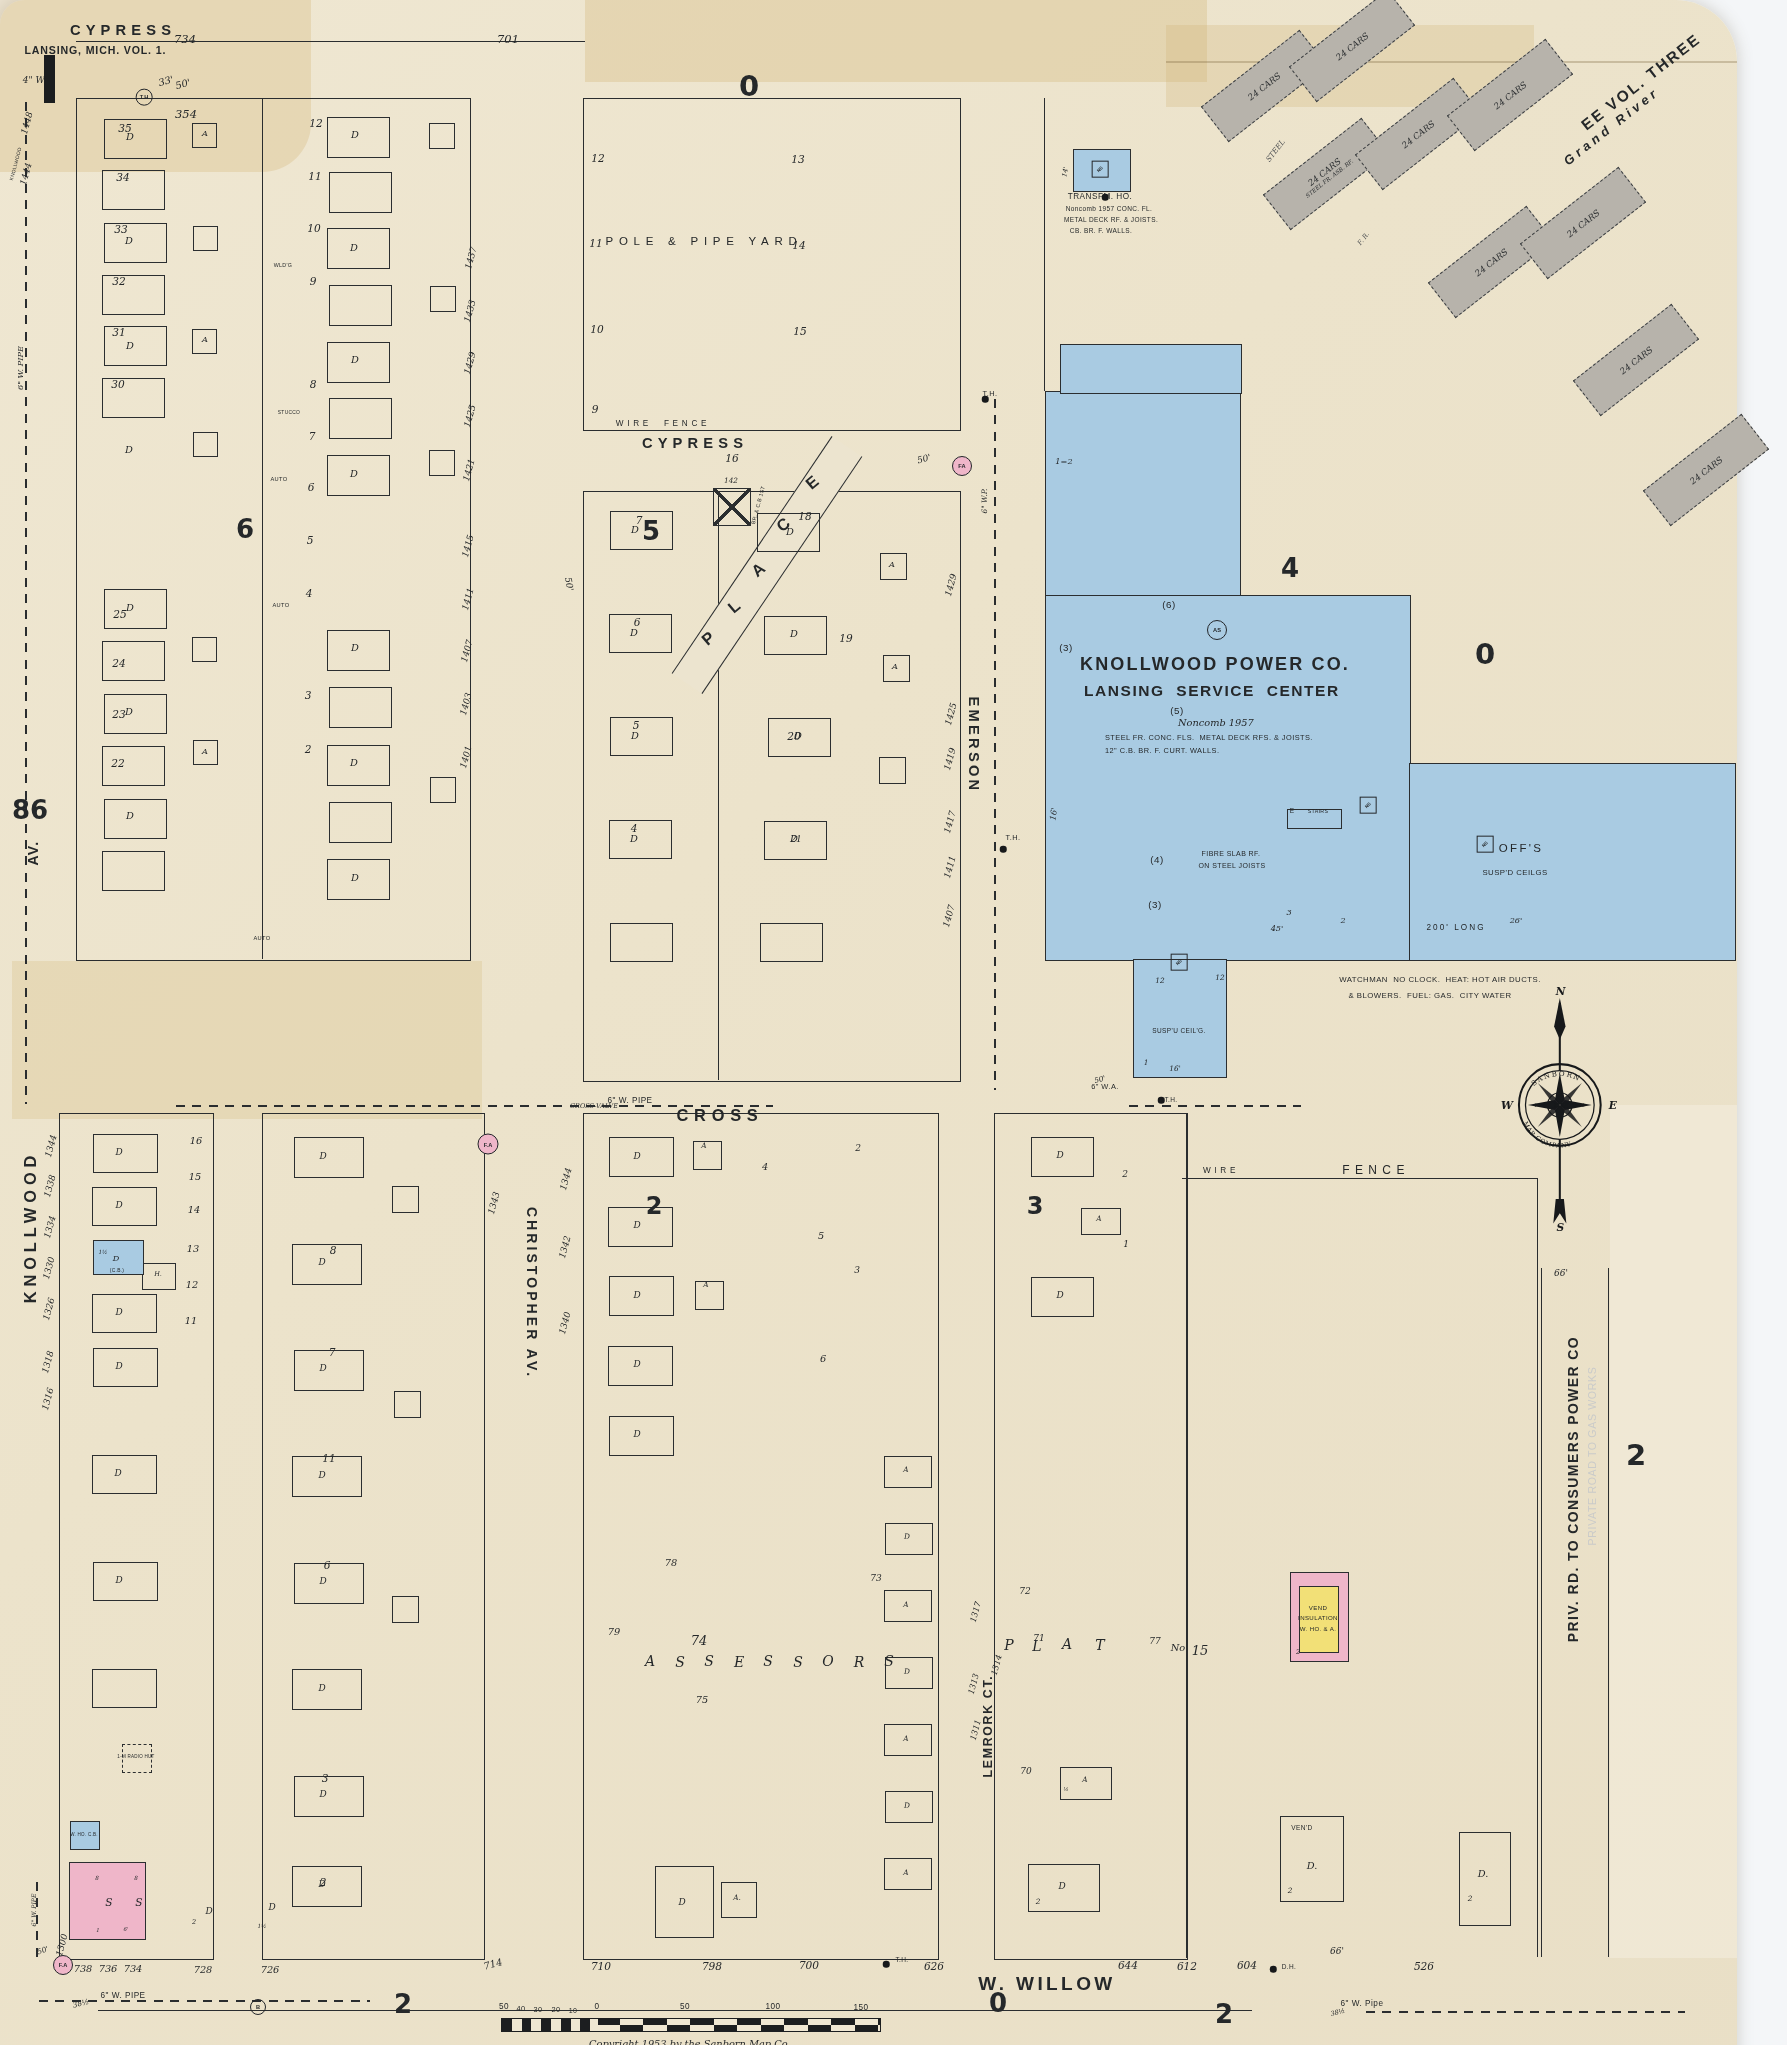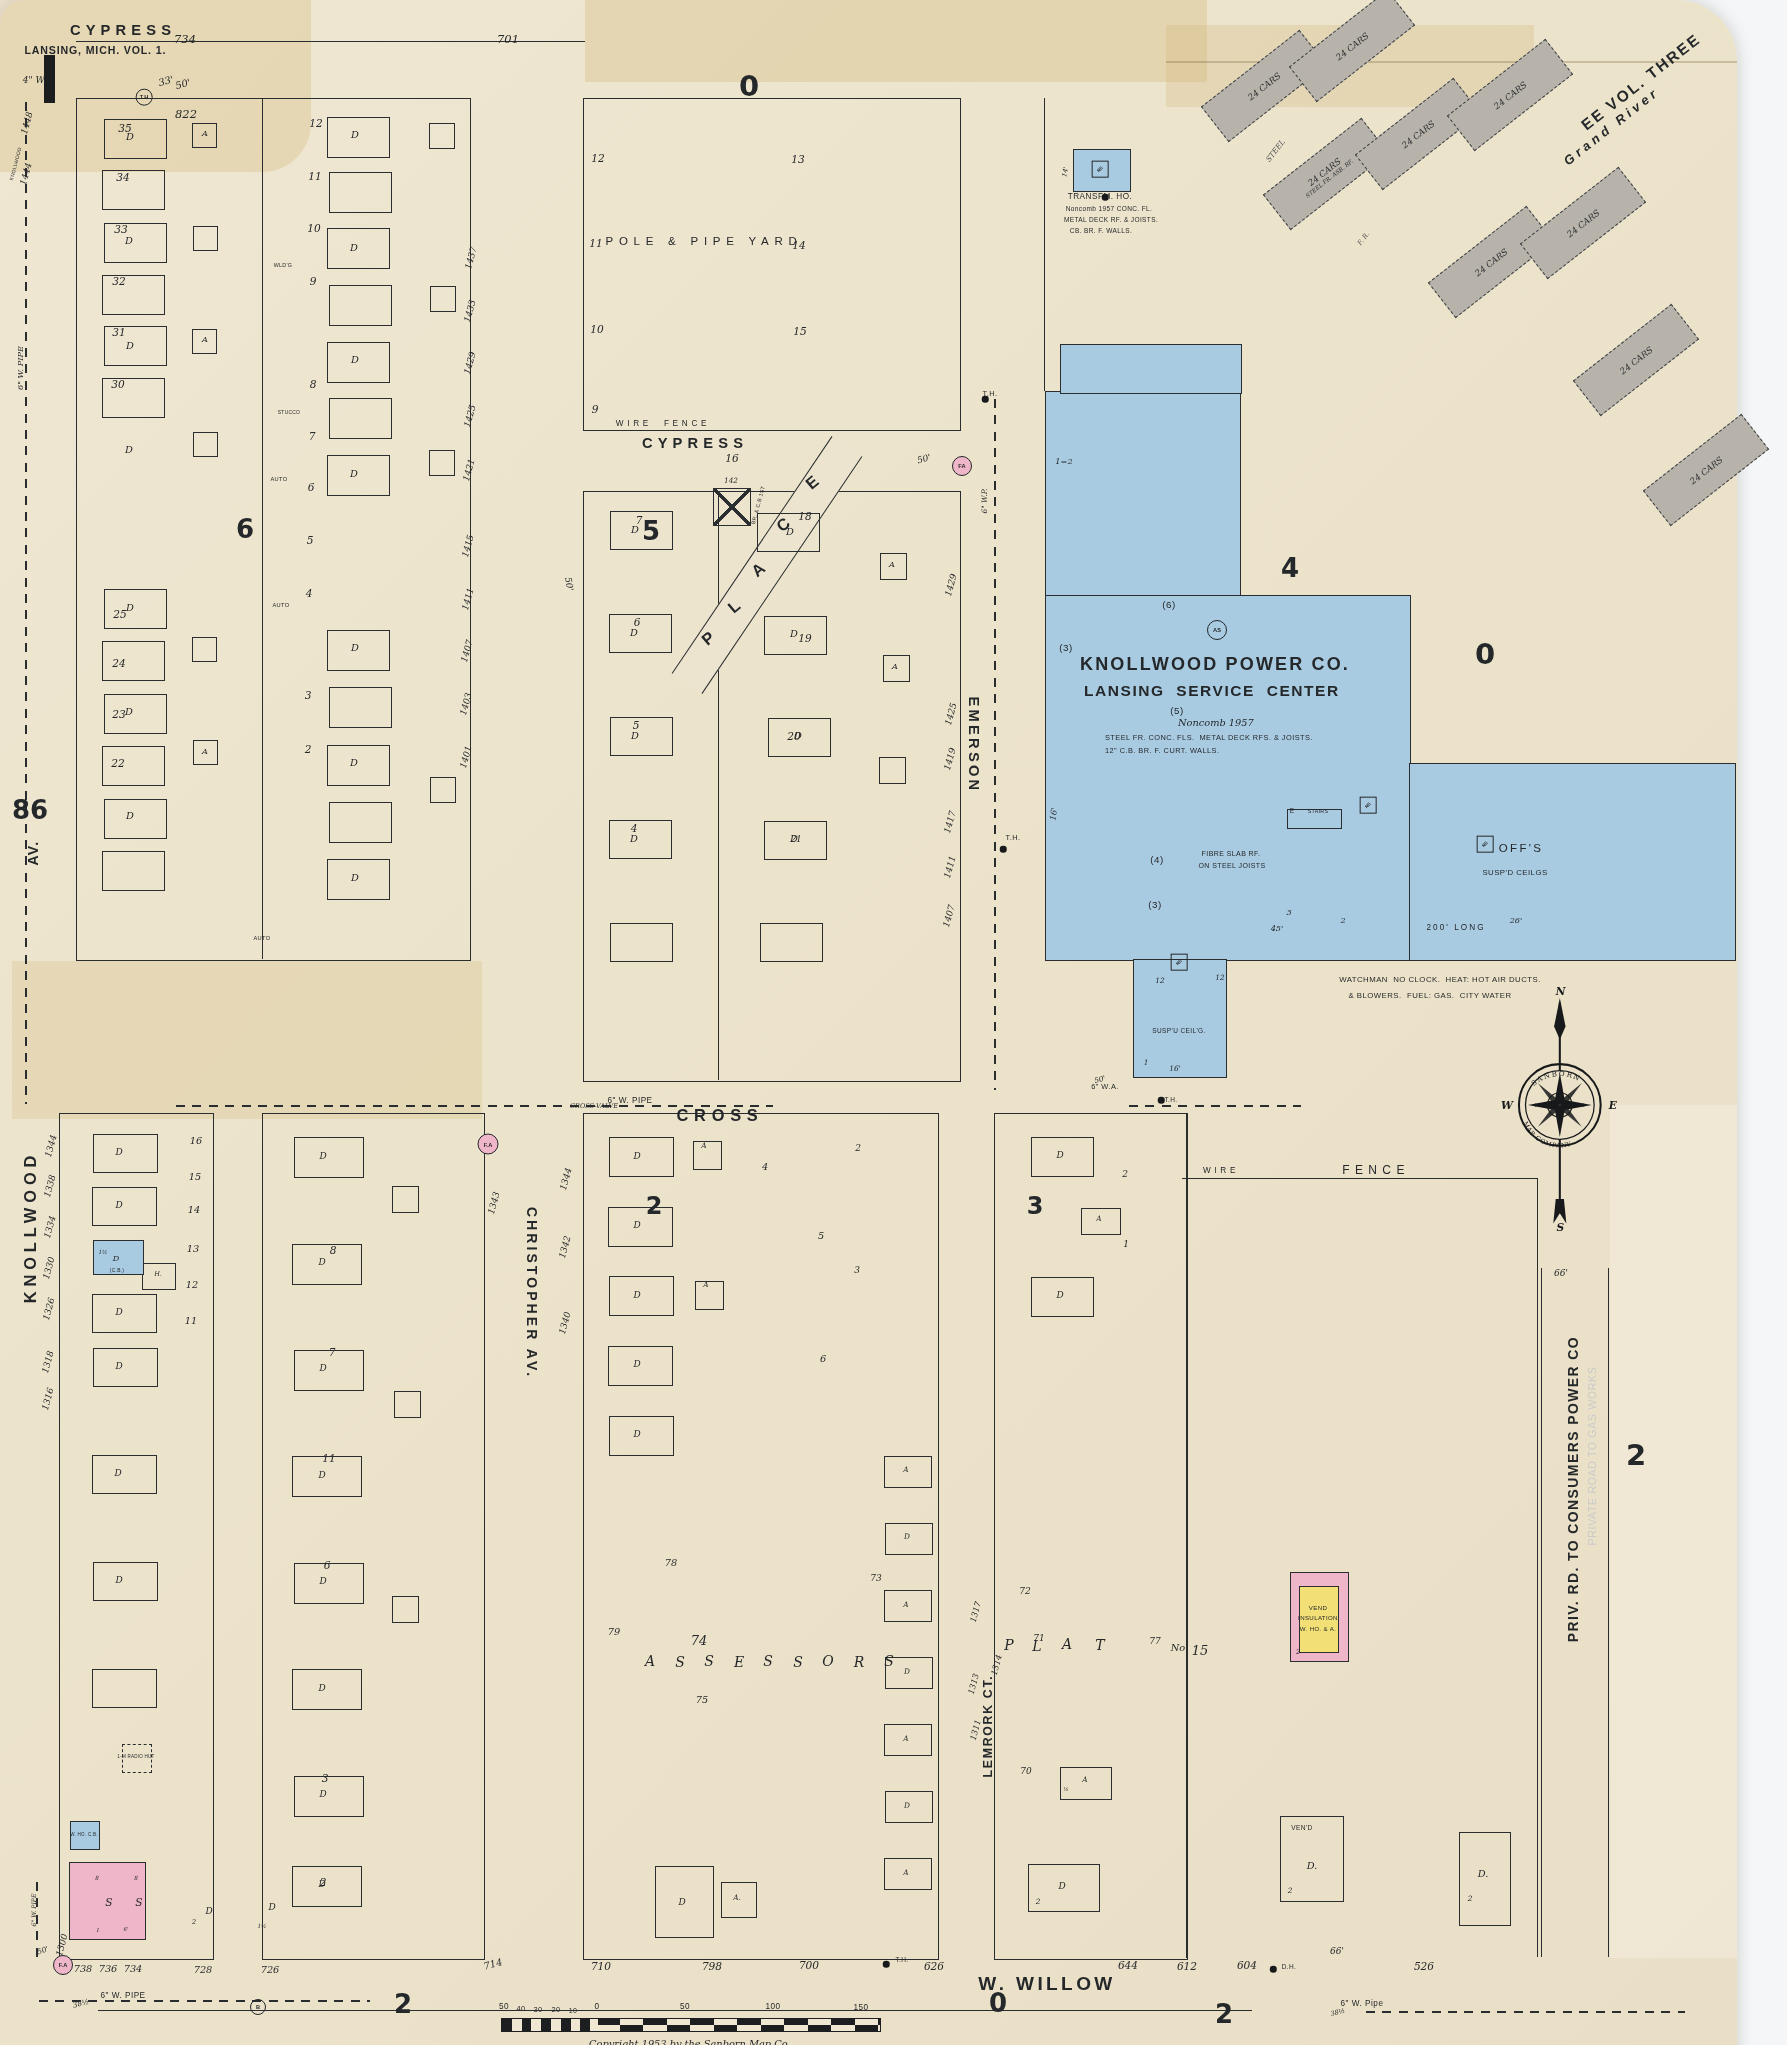--- a/index.html
+++ b/index.html
@@ -273,21 +273,21 @@
       <div class="ann ctr f4" style="left: 403px; top: 2005px; font-size: 26px; transform: translate(-50%, -50%);">2</div>
       <div class="ann ctr f4" style="left: 998px; top: 2004px; font-size: 26px; transform: translate(-50%, -50%);">0</div>
       <div class="ann ctr f4" style="left: 1224px; top: 2015px; font-size: 26px; transform: translate(-50%, -50%);">2</div>
     </div>
   <div>
       <div class="ann ctr f1" style="left: 185px; top: 40px; font-size: 11.5px; transform: translate(-50%, -50%);">734</div>
       <div class="ann ctr f1" style="left: 508px; top: 40px; font-size: 11.5px; transform: translate(-50%, -50%);">701</div>
       <div class="ann ctr f1" style="left: 166px; top: 81px; font-size: 9.8px; transform: translate(-50%, -50%) rotate(-15deg);">33'</div>
       <div class="ann ctr f1" style="left: 183px; top: 84px; font-size: 9.8px; transform: translate(-50%, -50%) rotate(-15deg);">50'</div>
       <div class="ann ctr f1" style="left: 38px; top: 80px; font-size: 9px; transform: translate(-50%, -50%);">4" W.P.</div>
-      <div class="ann ctr f1" style="left: 186px; top: 115px; font-size: 11.5px; transform: translate(-50%, -50%);">822</div>
+      <div class="ann ctr f1" style="left: 186px; top: 115px; font-size: 11.5px; transform: translate(-50%, -50%);">354</div>
       <div class="ann ctr f1" style="left: 27px; top: 123px; font-size: 9px; transform: translate(-50%, -50%) rotate(-75deg);">1448</div>
       <div class="ann ctr f1" style="left: 26px; top: 174px; font-size: 9px; transform: translate(-50%, -50%) rotate(-75deg);">1444</div>
       <div class="ann ctr f2" style="left: 15.5px; top: 164px; font-size: 4.9px; transform: translate(-50%, -50%) rotate(-75deg);">KNOLLWOOD</div>
       <div class="ann ctr f1" style="left: 21px; top: 368px; font-size: 8.2px; transform: translate(-50%, -50%) rotate(-90deg);">6" W. PIPE</div>
       <div class="ann ctr f1" style="left: 125px; top: 128px; font-size: 10.6px; transform: translate(-50%, -50%);">35</div>
       <div class="ann ctr f1" style="left: 123px; top: 177px; font-size: 10.6px; transform: translate(-50%, -50%);">34</div>
       <div class="ann ctr f1" style="left: 121px; top: 229px; font-size: 10.6px; transform: translate(-50%, -50%);">33</div>
       <div class="ann ctr f1" style="left: 119px; top: 281px; font-size: 10.6px; transform: translate(-50%, -50%);">32</div>
       <div class="ann ctr f1" style="left: 119px; top: 332px; font-size: 10.6px; transform: translate(-50%, -50%);">31</div>
       <div class="ann ctr f1" style="left: 118px; top: 384px; font-size: 10.6px; transform: translate(-50%, -50%);">30</div>
@@ -348,21 +348,21 @@
       <div class="ann ctr f1" style="left: 595px; top: 409px; font-size: 10.6px; transform: translate(-50%, -50%);">9</div>
       <div class="ann ctr f1" style="left: 732px; top: 458px; font-size: 10.6px; transform: translate(-50%, -50%);">16</div>
       <div class="ann ctr f2" style="left: 663px; top: 424px; font-size: 8.2px; letter-spacing: 0.45em; transform: translate(-50%, -50%);">WIRE  FENCE</div>
       <div class="ann ctr f1" style="left: 924px; top: 459px; font-size: 9px; transform: translate(-50%, -50%) rotate(-15deg);">50'</div>
       <div class="ann ctr f1" style="left: 569px; top: 584px; font-size: 9px; transform: translate(-50%, -50%) rotate(80deg);">50'</div>
       <div class="ann ctr f1" style="left: 639px; top: 520px; font-size: 10.6px; transform: translate(-50%, -50%);">7</div>
       <div class="ann ctr f1" style="left: 637px; top: 622px; font-size: 10.6px; transform: translate(-50%, -50%);">6</div>
       <div class="ann ctr f1" style="left: 636px; top: 725px; font-size: 10.6px; transform: translate(-50%, -50%);">5</div>
       <div class="ann ctr f1" style="left: 634px; top: 828px; font-size: 10.6px; transform: translate(-50%, -50%);">4</div>
       <div class="ann ctr f1" style="left: 805px; top: 516px; font-size: 10.6px; transform: translate(-50%, -50%);">18</div>
-      <div class="ann ctr f1" style="left: 805px; top: 638px; font-size: 10.6px; transform: translate(-50%, -50%);">19</div>
+      <div class="ann ctr f1" style="left: 846px; top: 638px; font-size: 10.6px; transform: translate(-50%, -50%);">19</div>
       <div class="ann ctr f1" style="left: 794px; top: 736px; font-size: 10.6px; transform: translate(-50%, -50%);">20</div>
       <div class="ann ctr f1" style="left: 796px; top: 839px; font-size: 10.6px; transform: translate(-50%, -50%); font-family: Liberation Serif, serif;">21</div>
       <div class="ann ctr f1" style="left: 731px; top: 481px; font-size: 7.4px; transform: translate(-50%, -50%);">142</div>
       <div class="ann ctr f2" style="left: 758px; top: 505px; font-size: 5.3px; transform: translate(-50%, -50%) rotate(-75deg);">BR. &amp; C.B 1ST</div>
       <div class="ann ctr f1" style="left: 635px; top: 530px; font-size: 9.8px; transform: translate(-50%, -50%);">D</div>
       <div class="ann ctr f1" style="left: 634px; top: 633px; font-size: 9.8px; transform: translate(-50%, -50%);">D</div>
       <div class="ann ctr f1" style="left: 635px; top: 736px; font-size: 9.8px; transform: translate(-50%, -50%);">D</div>
       <div class="ann ctr f1" style="left: 634px; top: 839px; font-size: 9.8px; transform: translate(-50%, -50%);">D</div>
       <div class="ann ctr f1" style="left: 790px; top: 532px; font-size: 9.8px; transform: translate(-50%, -50%);">D</div>
       <div class="ann ctr f1" style="left: 794px; top: 634px; font-size: 9.8px; transform: translate(-50%, -50%);">D</div>

